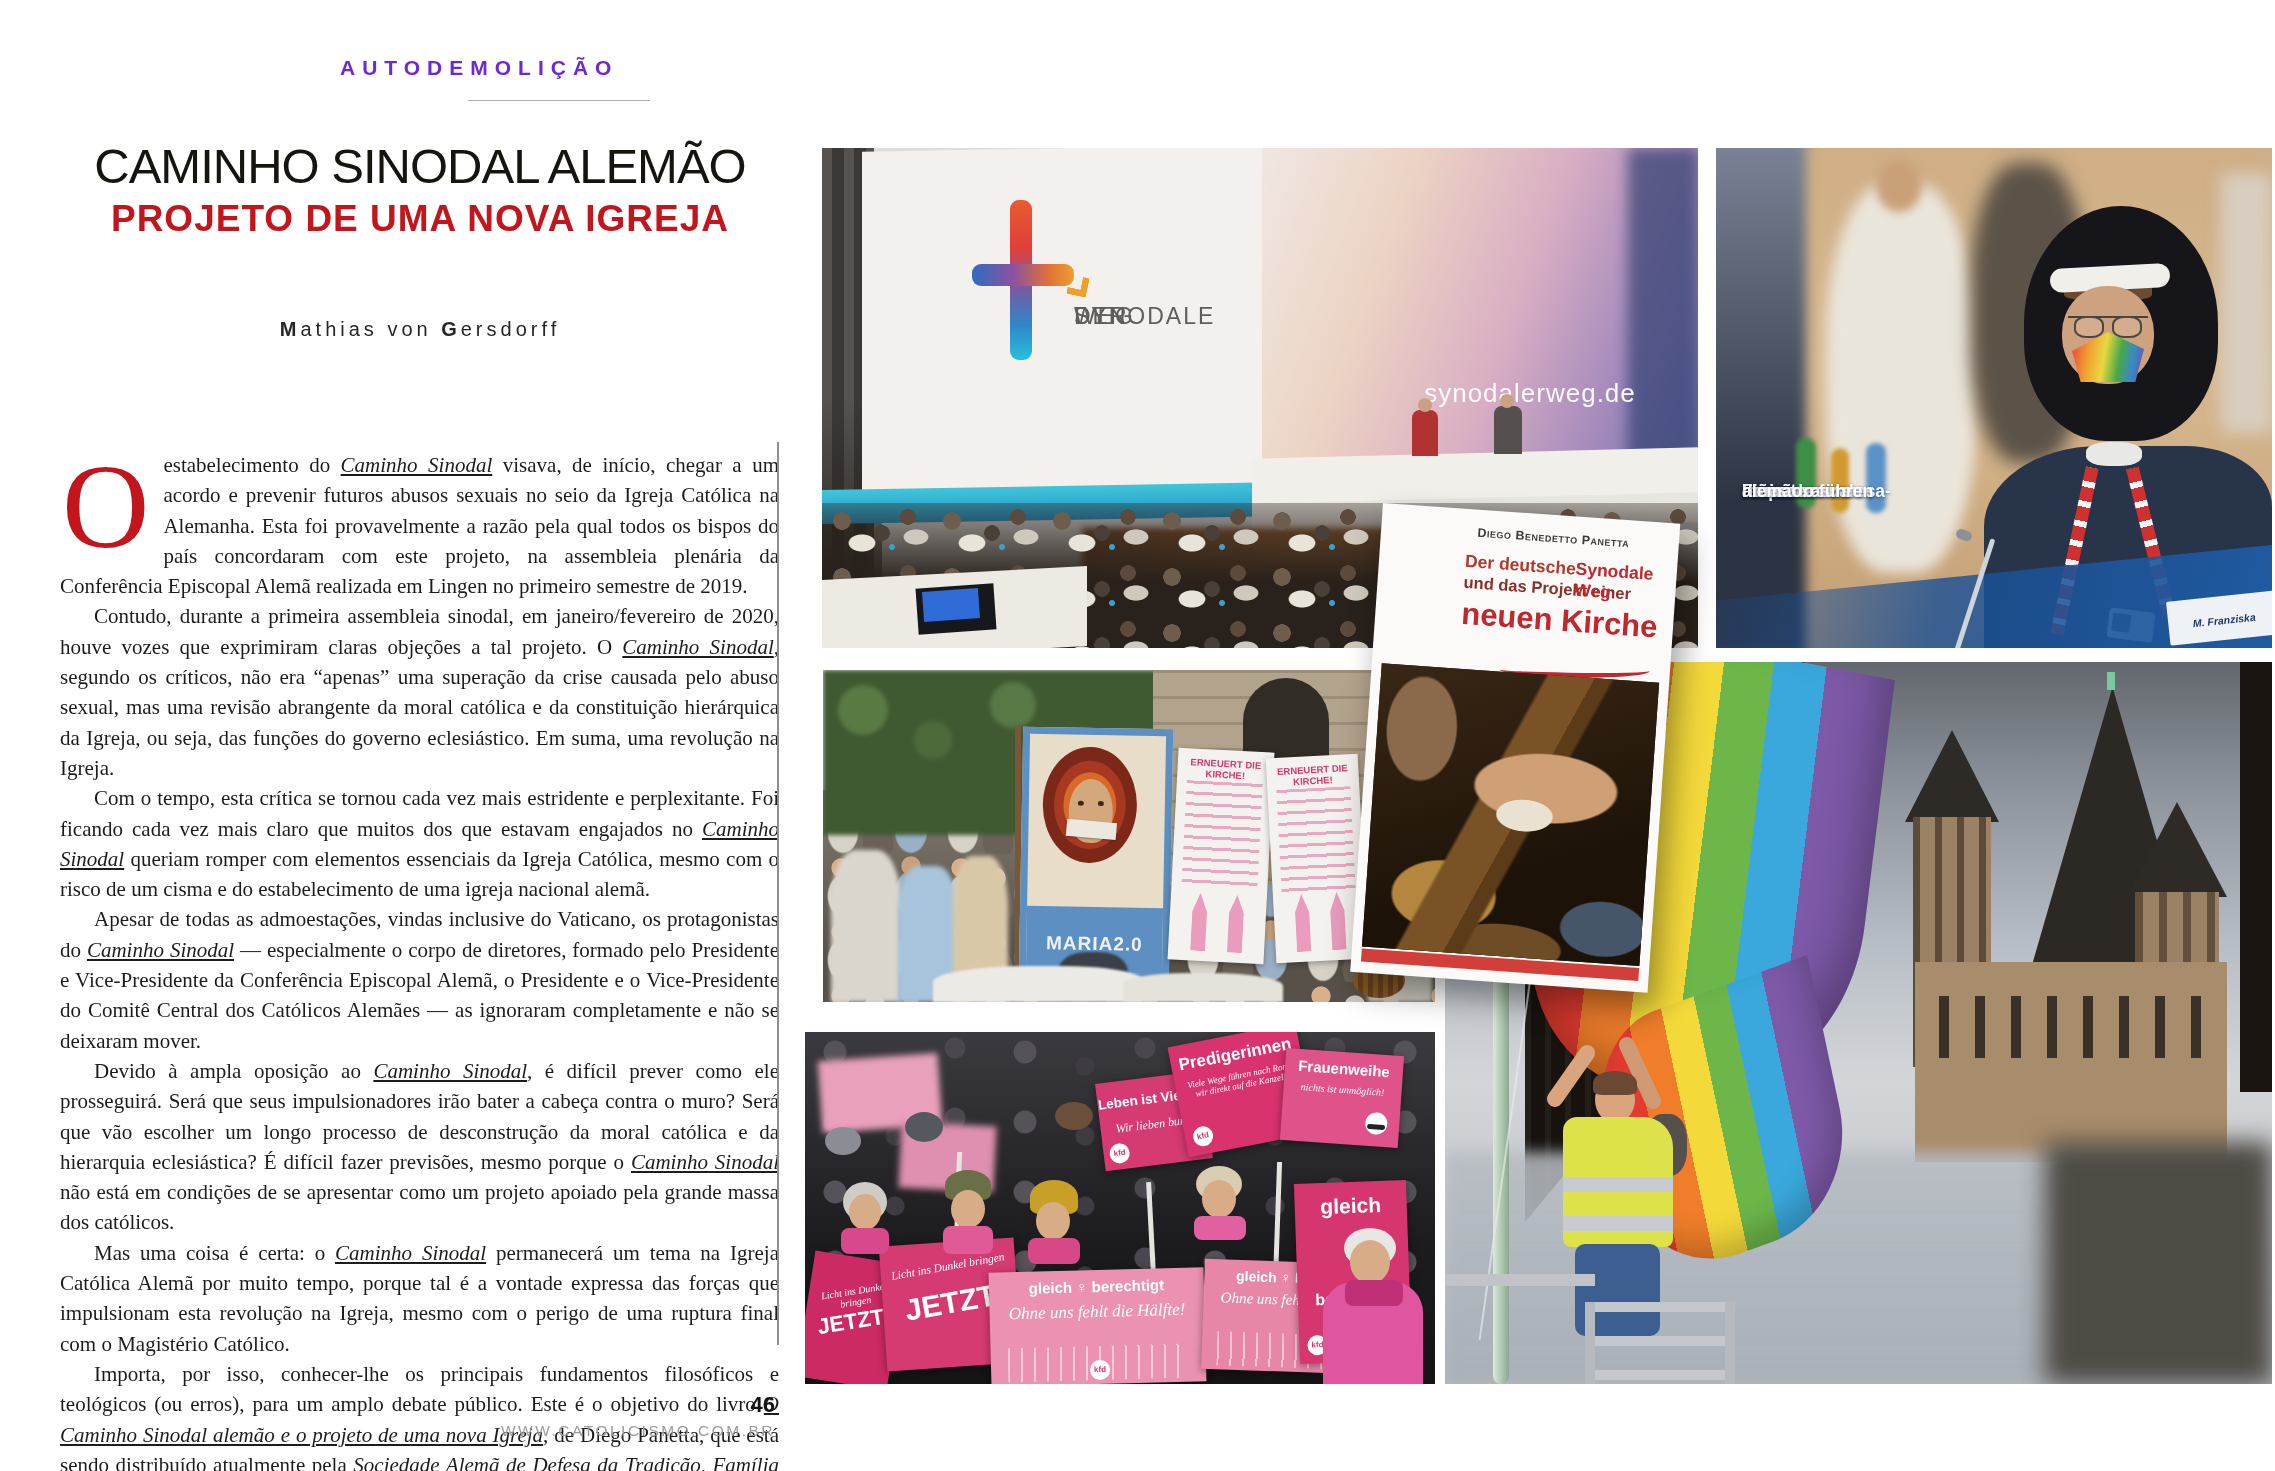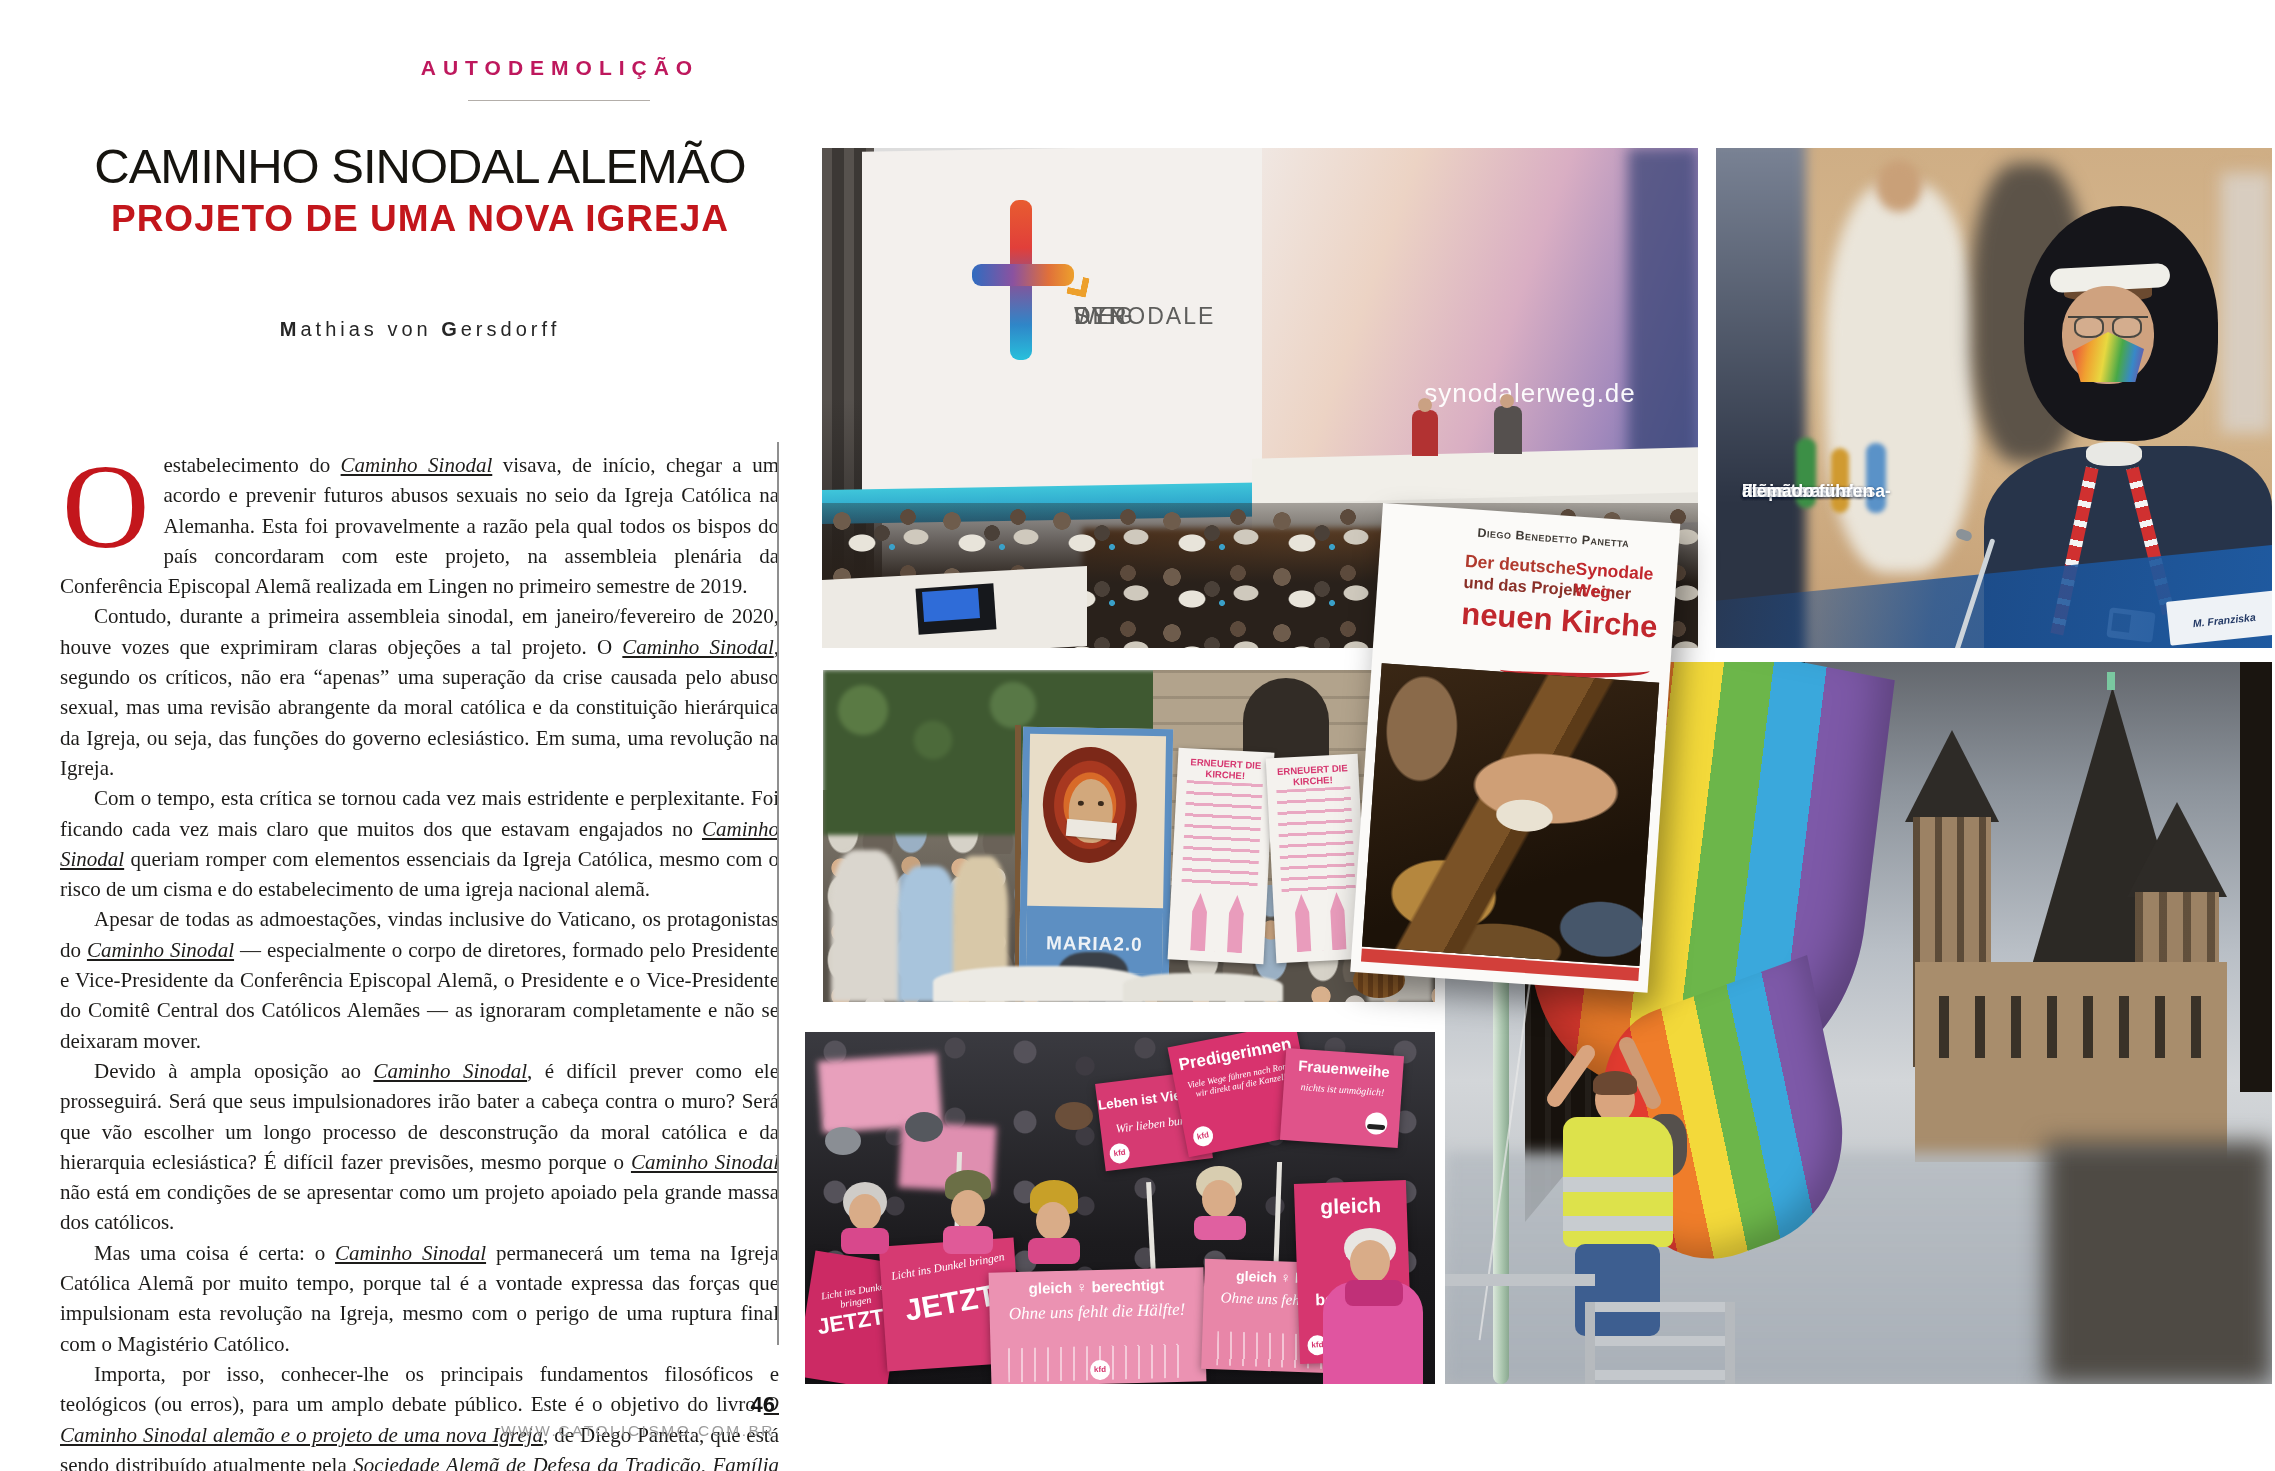--- a/index.html
+++ b/index.html
@@ -1,22 +1,22 @@
 <!DOCTYPE html>
 <html><head>
 <meta charset="utf-8">
 <style>
   html,body{margin:0;padding:0;background:#ffffff;}
   .spread{position:relative;width:2275px;height:1471px;background:#fff;overflow:hidden;
           font-family:"Liberation Sans",sans-serif;color:#1c1b19;}
   .abs{position:absolute;}
 
   
-  .kicker{left:340px;top:56px;width:440px;text-align:center;font-size:21px;font-weight:700;
-          letter-spacing:7px;color:#be185d;}
+  .kicker{left:340px;top:56px;width:440px;font-size:21px;font-weight:700;
+          letter-spacing:7px;color:#6d28d9;}
   .kicker-rule{left:468px;top:100px;width:182px;height:1px;background:#b3aea9;}
   .title{left:60px;top:138px;width:720px;text-align:center;font-size:49px;font-weight:400;
          letter-spacing:-1px;color:#16140f;white-space:nowrap;}
   .subtitle{left:60px;top:198px;width:720px;text-align:center;font-size:37px;font-weight:800;
             letter-spacing:1px;color:#c3161c;white-space:nowrap;}
   .author{left:60px;top:318px;width:720px;text-align:center;font-size:20px;letter-spacing:4px;color:#262626;}
   .author b{font-weight:700;}
   .article{left:60px;top:450px;width:719px;font-family:"Liberation Serif","DejaVu Serif",serif;
            font-size:21px;line-height:30.3px;color:#1d1c1a;text-align:justify;}
   .body-p{margin:0;text-indent:34px;}

